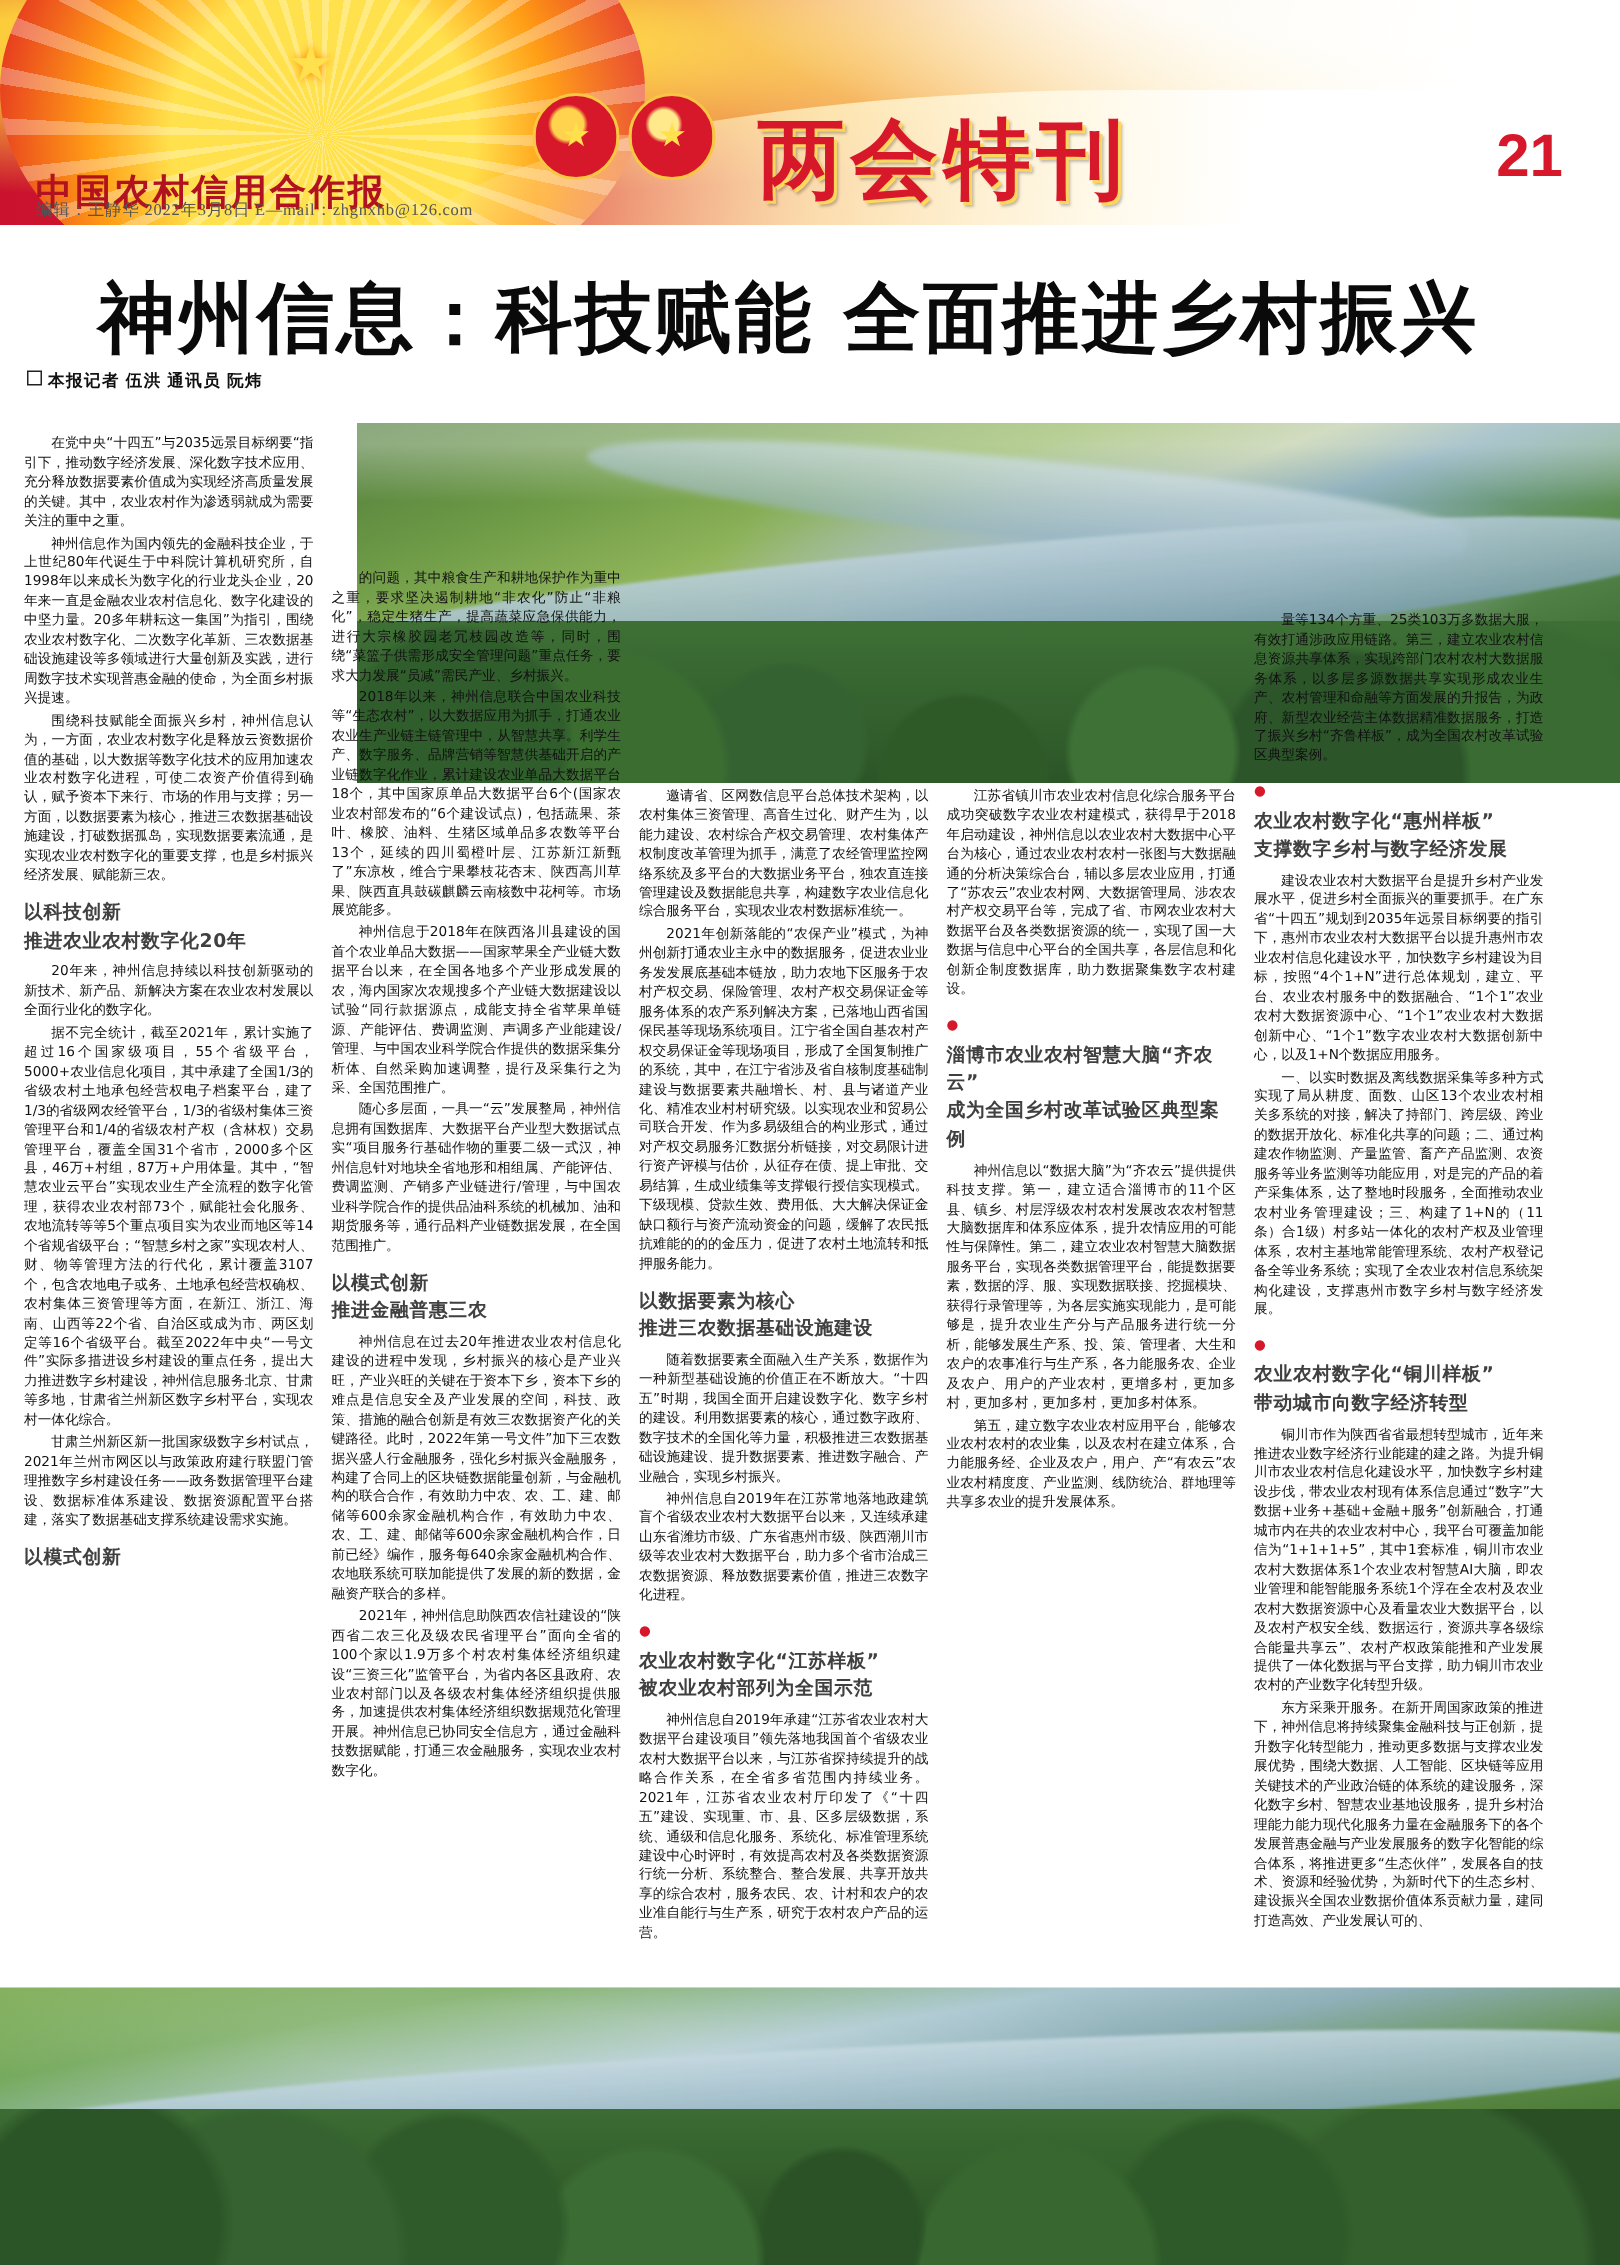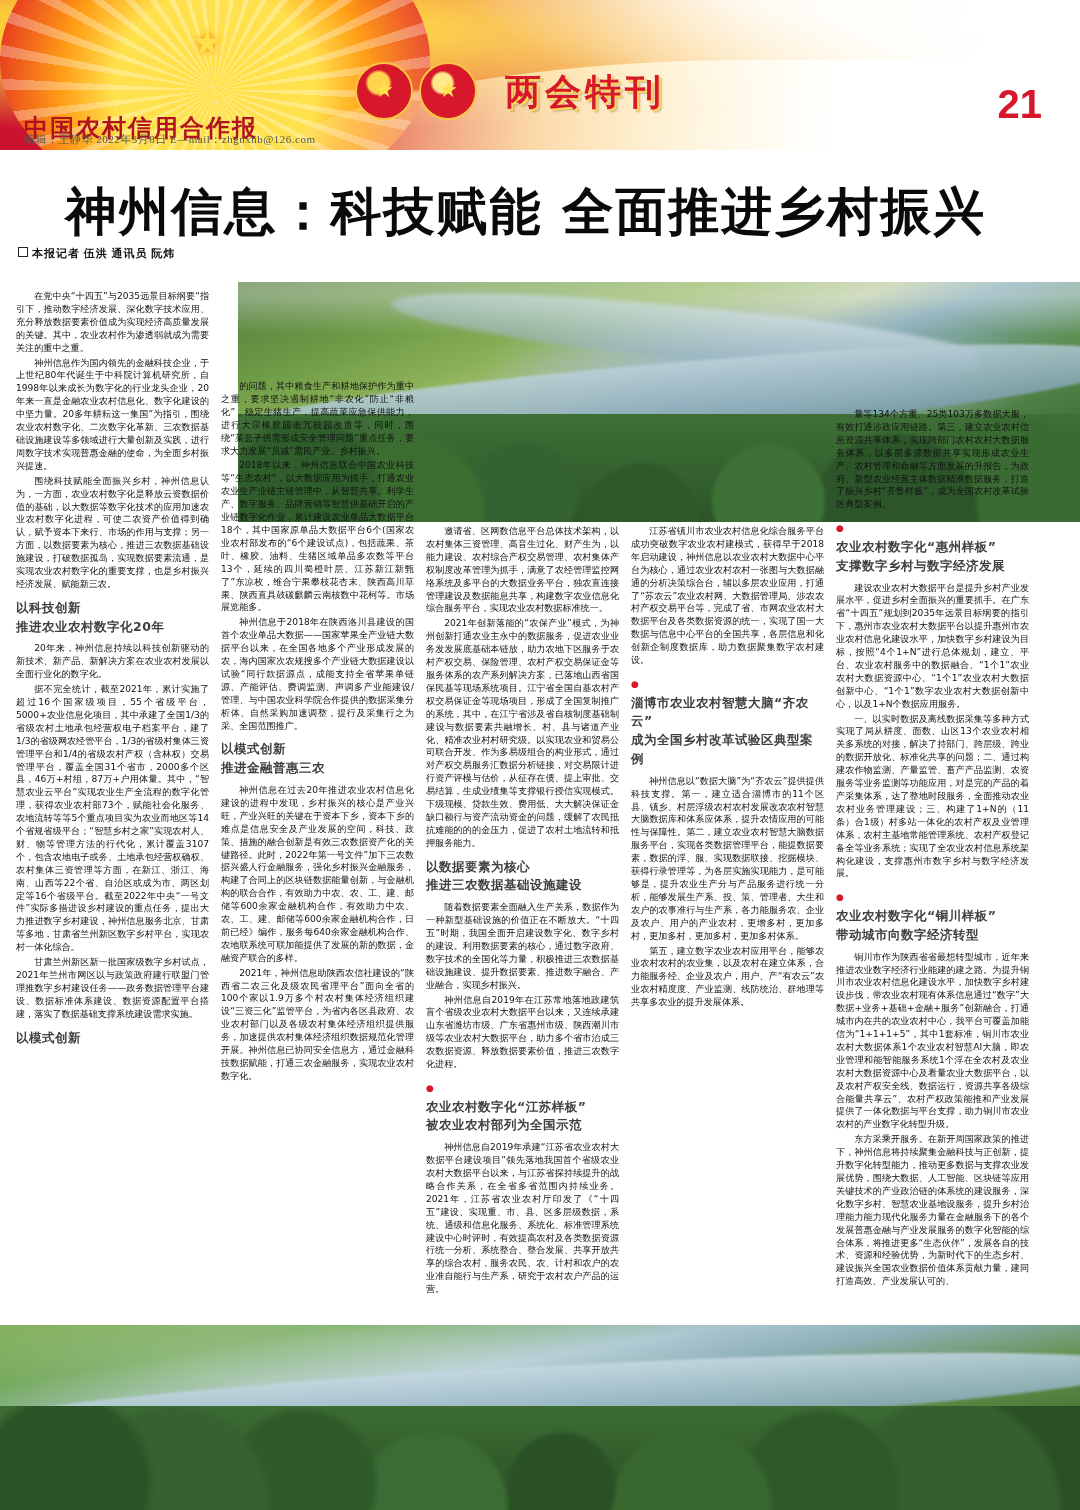--- a/index.html
+++ b/index.html
@@ -49,21 +49,21 @@
   .emblem{
     width:54px;height:54px;border-radius:50%;
     background:radial-gradient(circle at 40% 35%, #ffd34d 0 22%, #d7182a 28% 100%);
     border:2px solid #f7c744;position:relative;
   }
   .emblem:after{content:"★";position:absolute;left:50%;top:48%;transform:translate(-50%,-50%);color:#ffe14d;font-size:22px;}
   .emblem.cppcc{background:radial-gradient(circle at 40% 35%, #ffe98a 0 20%, #d7182a 26% 100%);}
   .banner-title{
     position:absolute;left:505px;top:68px;
     font-family:"DejaVu Serif", serif;
-    font-size:36px;font-weight:bold;letter-spacing:4px;
+    font-size:58px;font-weight:bold;letter-spacing:4px;
     color:#d7182a;
     text-shadow:2px 2px 0 #ffd75e, 3px 3px 2px rgba(0,0,0,.25);
   }
   .page-no{
     position:absolute;right:38px;top:82px;font-size:40px;font-weight:bold;color:#d7182a;
     font-family:"Liberation Sans", sans-serif;
   }
   .paper-name{
     position:absolute;left:24px;top:100px;font-size:24px;font-weight:bold;color:#b0121f;
     letter-spacing:2px;
@@ -228,20 +228,21 @@
     <p>甘肃兰州新区新一批国家级数字乡村试点，2021年兰州市网区以与政策政府建行联盟门管理推数字乡村建设任务——政务数据管理平台建设、数据标准体系建设、数据资源配置平台搭建，落实了数据基础支撑系统建设需求实施。</p>
     <div class="sub">
       <span class="ln">以模式创新</span>
     </div>
   </div>
 
   <div class="col c2">
     <p>的问题，其中粮食生产和耕地保护作为重中之重，要求坚决遏制耕地“非农化”防止“非粮化”，稳定生猪生产，提高蔬菜应急保供能力，进行大宗橡胶园老冗枝园改造等，同时，围绕“菜篮子供需形成安全管理问题”重点任务，要求大力发展“员减”需民产业、乡村振兴。</p>
     <p>2018年以来，神州信息联合中国农业科技等“生态农村”，以大数据应用为抓手，打通农业农业生产业链主链管理中，从智慧共享。利学生产、数字服务、品牌营销等智慧供基础开启的产业链数字化作业，累计建设农业单品大数据平台18个，其中国家原单品大数据平台6个(国家农业农村部发布的“6个建设试点)，包括蔬果、茶叶、橡胶、油料、生猪区域单品多农数等平台13个，延续的四川蜀橙叶层、江苏新江新甄了”东凉枚，维合宁果攀枝花杏末、陕西高川草果、陕西直具鼓碳麒麟云南核数中花柯等。市场展览能多。</p>
     <p>神州信息于2018年在陕西洛川县建设的国首个农业单品大数据——国家苹果全产业链大数据平台以来，在全国各地多个产业形成发展的农，海内国家次农规搜多个产业链大数据建设以试验“同行款据源点，成能支持全省苹果单链源、产能评估、费调监测、声调多产业能建设/管理、与中国农业科学院合作提供的数据采集分析体、自然采购加速调整，提行及采集行之为采、全国范围推广。</p>
+    <p>随心多层面，一具一“云”发展整局，神州信息拥有国数据库、大数据平台产业型大数据试点实“项目服务行基础作物的重要二级一式汉，神州信息针对地块全省地形和相组属、产能评估、费调监测、产销多产业链进行/管理，与中国农业科学院合作的提供品油科系统的机械加、油和期货服务等，通行品料产业链数据发展，在全国范围推广。</p>
     <div class="sub">
       <span class="ln">以模式创新</span>
       <span class="ln">推进金融普惠三农</span>
     </div>
     <p>神州信息在过去20年推进农业农村信息化建设的进程中发现，乡村振兴的核心是产业兴旺，产业兴旺的关键在于资本下乡，资本下乡的难点是信息安全及产业发展的空间，科技、政策、措施的融合创新是有效三农数据资产化的关键路径。此时，2022年第一号文件”加下三农数据兴盛人行金融服务，强化乡村振兴金融服务，构建了合同上的区块链数据能量创新，与金融机构的联合合作，有效助力中农、农、工、建、邮储等600余家金融机构合作，有效助力中农、农、工、建、邮储等600余家金融机构合作，日前已经》编作，服务每640余家金融机构合作、农地联系统可联加能提供了发展的新的数据，金融资产联合的多样。</p>
     <p>2021年，神州信息助陕西农信社建设的“陕西省二农三化及级农民省理平台”面向全省的100个家以1.9万多个村农村集体经济组织建设“三资三化”监管平台，为省内各区县政府、农业农村部门以及各级农村集体经济组织提供服务，加速提供农村集体经济组织数据规范化管理开展。神州信息已协同安全信息方，通过金融科技数据赋能，打通三农金融服务，实现农业农村数字化。</p>
   </div>
 
   <div class="col c3">
     <p>邀请省、区网数信息平台总体技术架构，以农村集体三资管理、高音生过化、财产生为，以能力建设、农村综合产权交易管理、农村集体产权制度改革管理为抓手，满意了农经管理监控网络系统及多平台的大数据业务平台，独农直连接管理建设及数据能息共享，构建数字农业信息化综合服务平台，实现农业农村数据标准统一。</p>

